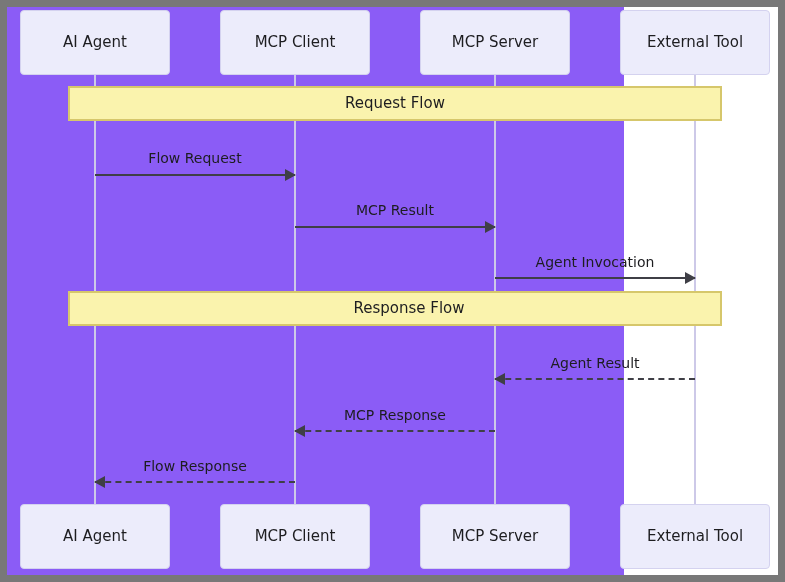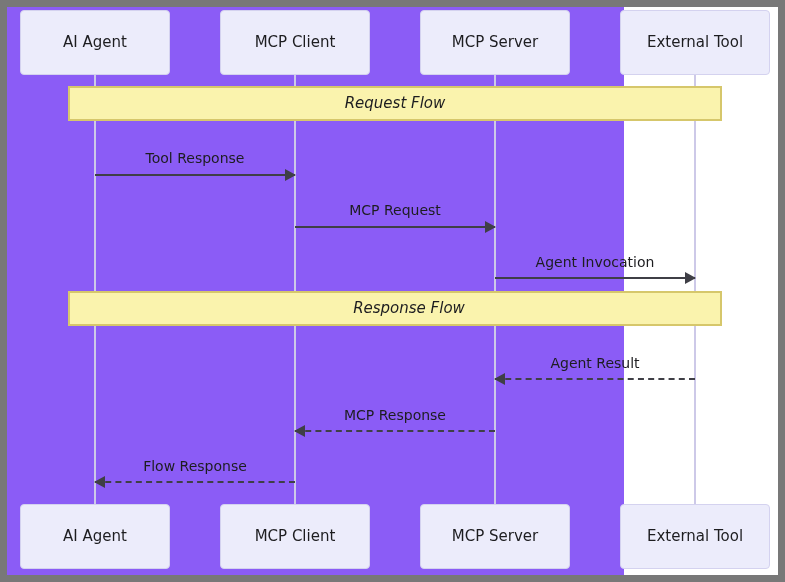--- a/index.html
+++ b/index.html
@@ -63,21 +63,20 @@
     box-sizing: border-box;
     display: flex;
     align-items: center;
     justify-content: center;
   }
   .banner-label {
     font-size: 15px;
     color: #1d1d20;
     line-height: 1;
     white-space: nowrap;
-    font-style: italic;
   }
 
   
   .msg {
     position: absolute;
     height: 2px;
   }
   .msg .line {
     position: absolute;
     left: 0;
@@ -139,27 +138,27 @@
     </div>
 
     <div class="banner" style="left:61px; top:79px; width:654px; height:35px;">
       <span class="banner-label">Request Flow</span>
     </div>
 
     <div class="msg to-right" style="left:88px; top:167px; width:200px;">
       <div class="line"></div>
       <div class="head"></div>
     </div>
-    <div class="msg-label" style="left:188px; top:144px;">Tool Response</div>
+    <div class="msg-label" style="left:188px; top:144px;">Flow Request</div>
 
     <div class="msg to-right" style="left:288px; top:219px; width:200px;">
       <div class="line"></div>
       <div class="head"></div>
     </div>
-    <div class="msg-label" style="left:388px; top:196px;">MCP Request</div>
+    <div class="msg-label" style="left:388px; top:196px;">MCP Result</div>
 
     <div class="msg to-right" style="left:488px; top:270px; width:200px;">
       <div class="line"></div>
       <div class="head"></div>
     </div>
     <div class="msg-label" style="left:588px; top:248px;">Agent Invocation</div>
 
     <div class="banner" style="left:61px; top:284px; width:654px; height:35px;padding-left:28px;">
       <span class="banner-label">Response Flow</span>
     </div>

